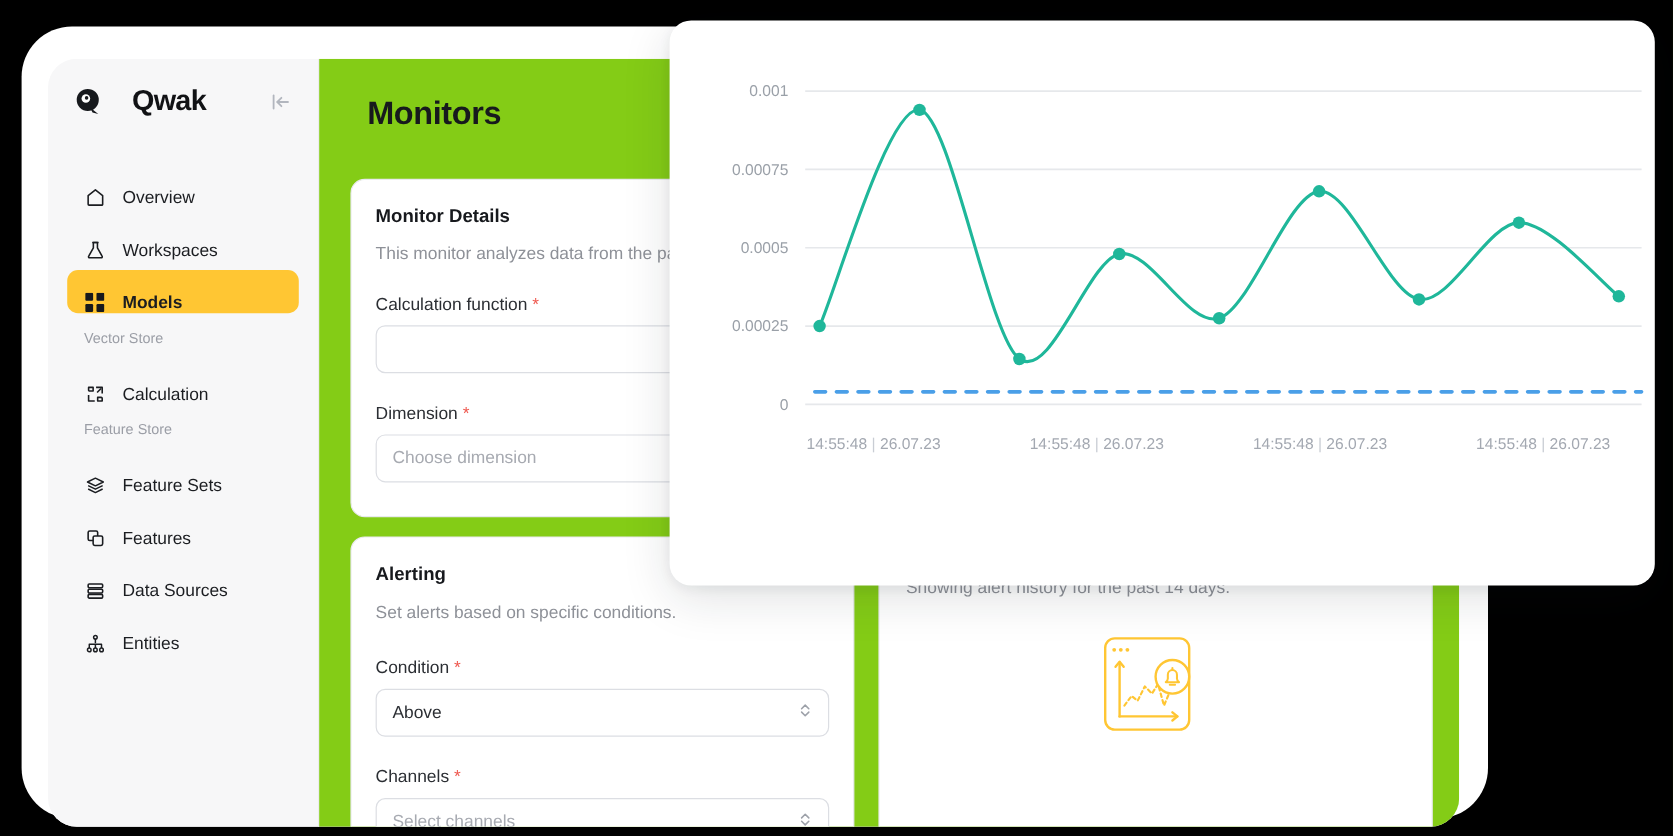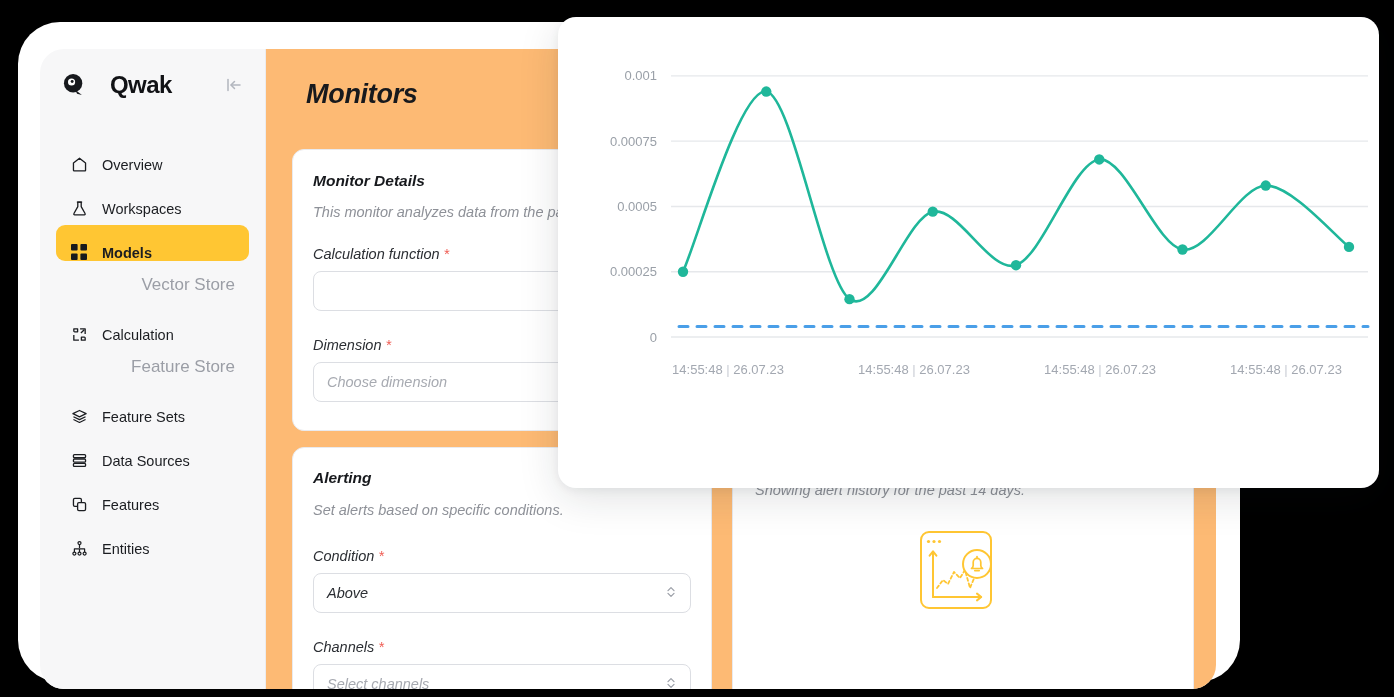--- a/index.html
+++ b/index.html
@@ -47,29 +47,28 @@
   .nav-list{ margin-top:16px; }
   .nav-item{
     display:flex; align-items:flex-end; gap:14px;
     height:36px; padding:0 14px; margin-bottom:8px;
     border-radius:9px; cursor:pointer;
     color:#1b1d21; font-size:14.5px;
   }
   .nav-item .ico{ width:18px;height:18px;display:flex;align-items:center;justify-content:center;flex:0 0 18px;}
   .nav-item.active{ background:#ffc633; font-weight:600; }
   .nav-group-label{
-    font-size:17px; color:#9b9ea6; padding:0 14px;
+    font-size:12px; color:#9b9ea6; padding:0 14px;
     margin:14px 0 12px 0;
-    text-align:right;
   }
 
   
   #main{
-    flex:1 1 auto; height:100%; background:#fdba74;
-    padding:30px 0 0 40px; position:relative; overflow:hidden;font-style:italic;
+    flex:1 1 auto; height:100%; background:#84cc16;
+    padding:30px 0 0 40px; position:relative; overflow:hidden;
   }
   #page-title{ font-size:27px; font-weight:700; color:#17191d; letter-spacing:-.3px; }
 
   .card{
     background:#fff; border:1px solid #e9eaee; border-radius:12px;
   }
   #monitor-details-card{
     position:absolute; left:26px; top:100px; width:880px; height:282px;
     padding:22px 20px;
   }
@@ -199,36 +198,36 @@
                 <path d="M2.6 9.2 L9 12.3 L15.4 9.2"></path>
               <path d="M2.6 12.2 L9 15.3 L15.4 12.2"></path>
             </svg>
           </span>
           <span>Feature Sets</span>
         </div>
 
         <div class="nav-item">
           <span class="ico">
             <svg width="17" height="17" viewBox="0 0 18 18" fill="none" stroke="#1b1d21" stroke-width="1.4" stroke-linejoin="round">
+              <rect x="2.6" y="2.6" width="8.4" height="8.4" rx="1.4"></rect>
+              <rect x="7" y="7" width="8.4" height="8.4" rx="1.4" fill="#f7f7f8"></rect>
+            </svg>
+          </span>
+          <span>Features</span>
+        </div>
+
+        <div class="nav-item">
+          <span class="ico">
+            <svg width="17" height="17" viewBox="0 0 18 18" fill="none" stroke="#1b1d21" stroke-width="1.4" stroke-linejoin="round">
               <rect x="2.6" y="2.8" width="12.8" height="3.3" rx="1"></rect>
               <rect x="2.6" y="7.4" width="12.8" height="3.3" rx="1"></rect>
               <rect x="2.6" y="12" width="12.8" height="3.3" rx="1"></rect>
             </svg>
           </span>
           <span>Data Sources</span>
-        </div>
-
-        <div class="nav-item">
-          <span class="ico">
-            <svg width="17" height="17" viewBox="0 0 18 18" fill="none" stroke="#1b1d21" stroke-width="1.4" stroke-linejoin="round">
-              <rect x="2.6" y="2.6" width="8.4" height="8.4" rx="1.4"></rect>
-              <rect x="7" y="7" width="8.4" height="8.4" rx="1.4" fill="#f7f7f8"></rect>
-            </svg>
-          </span>
-          <span>Features</span>
         </div>
 
         <div class="nav-item">
           <span class="ico">
             <svg width="17" height="17" viewBox="0 0 18 18" fill="none" stroke="#1b1d21" stroke-width="1.3" stroke-linejoin="round">
               <circle cx="9" cy="3.2" r="1.6"></circle>
               <circle cx="3.6" cy="14.4" r="1.6"></circle>
                 <circle cx="9" cy="14.4" r="1.6"></circle>
                 <circle cx="14.4" cy="14.4" r="1.6"></circle>
               <path d="M9 4.8 V8.6"></path>

